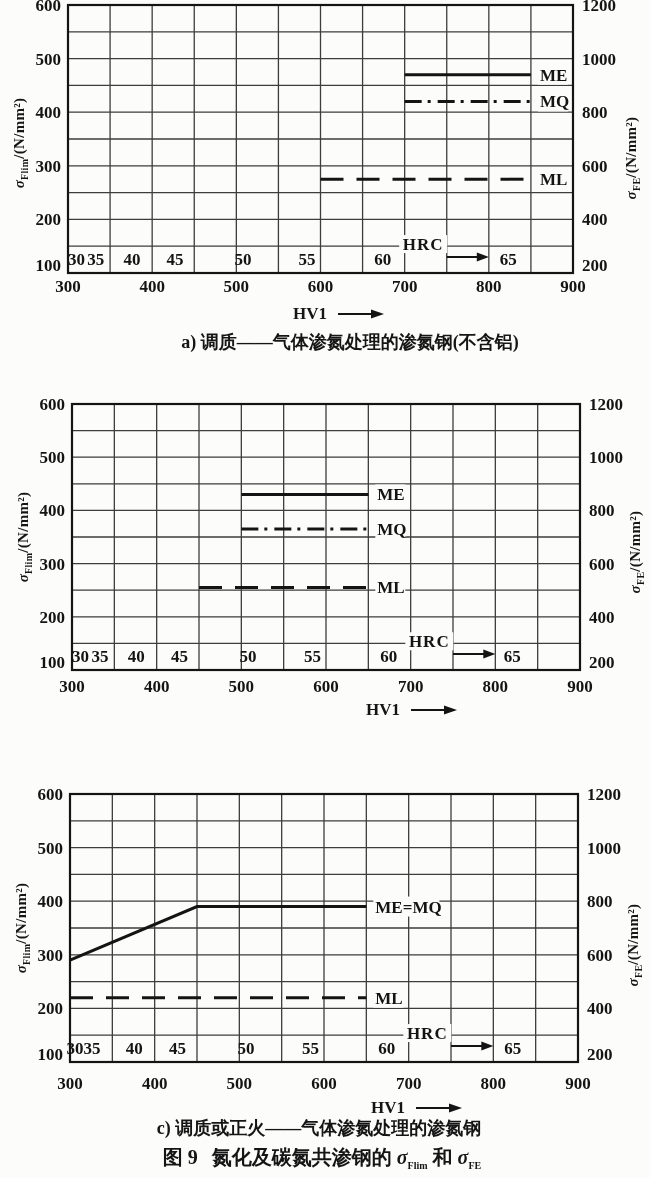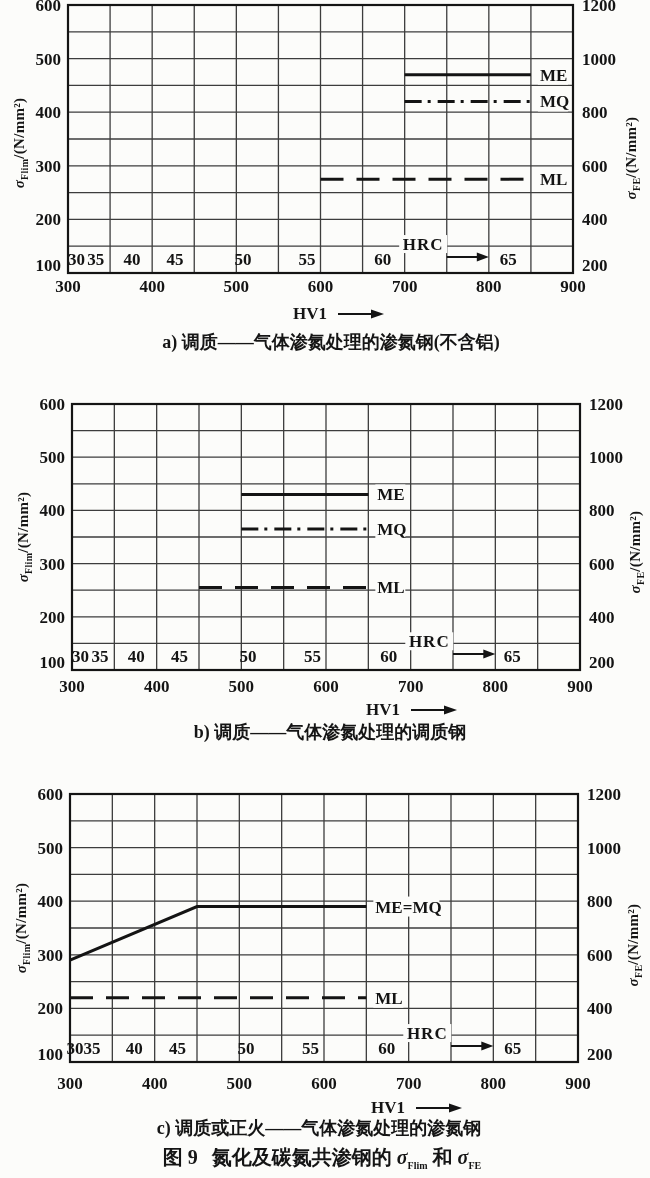--- a/index.html
+++ b/index.html
@@ -238,22 +238,21 @@
       </svg>
   </div>
   <div class="hv1" style="left:371px;top:1098px">
     <span>HV1</span>
     <svg width="46" height="12">
         <line x1="0" y1="6" x2="35" y2="6" stroke="#141414" stroke-width="2"></line>
         <polygon points="46,6 33,1.5 33,10.5" fill="#141414"></polygon>
       </svg>
   </div>
 
-  <div class="caption" style="left:331px;top:330px">a) 调质——气体渗氮处理的渗氮钢(不含铝)</div>
-  <div class="caption" style="left:330px;top:720px">b) 调质——气体渗氮处理的调质钢</div>
+  <div class="caption" style="left:350px;top:330px">a) 调质——气体渗氮处理的渗氮钢(不含铝)</div>
   <div class="caption" style="left:319px;top:1116px">c) 调质或正火——气体渗氮处理的渗氮钢</div>
 
   <div class="figtitle" style="left:322px;top:1144px">
     <span>图 9</span><span class="gap"></span><span>氮化及碳氮共渗钢的</span>
     <i>σ</i><sub>Flim</sub>
     <span>和</span>
     <i>σ</i><sub>FE</sub>
   </div>
 </div>
 

